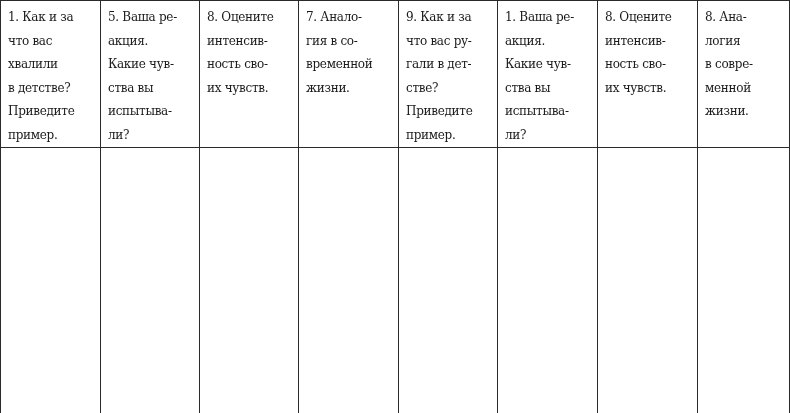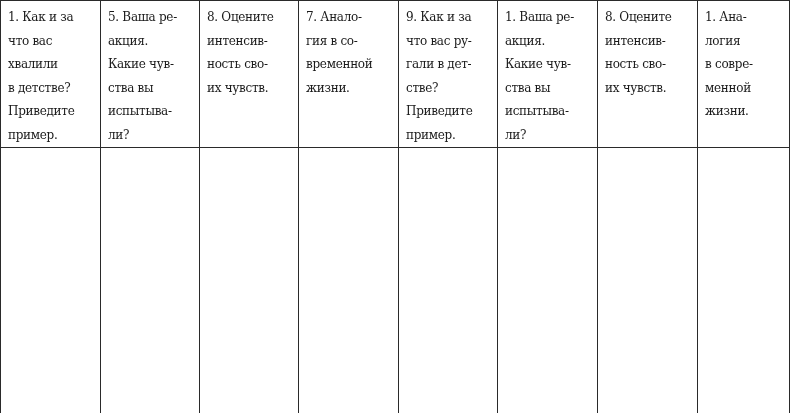--- a/index.html
+++ b/index.html
@@ -97,21 +97,21 @@
       <th>1. Ваша ре-
 акция.
 Какие чув-
 ства вы
 испытыва-
 ли?</th>
       <th>8. Оцените
 интенсив-
 ность сво-
 их чувств.</th>
-      <th>1. Ана-
+      <th>8. Ана-
 логия
 в совре-
 менной
 жизни.</th>
     </tr>
   </thead>
   <tbody>
     <tr>
       <td></td>
       <td></td>

